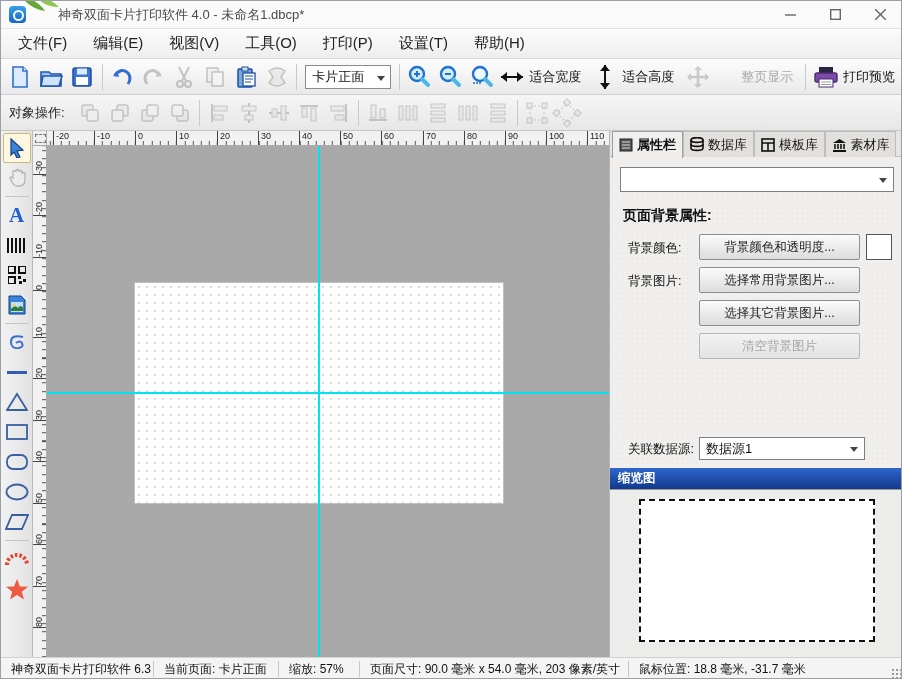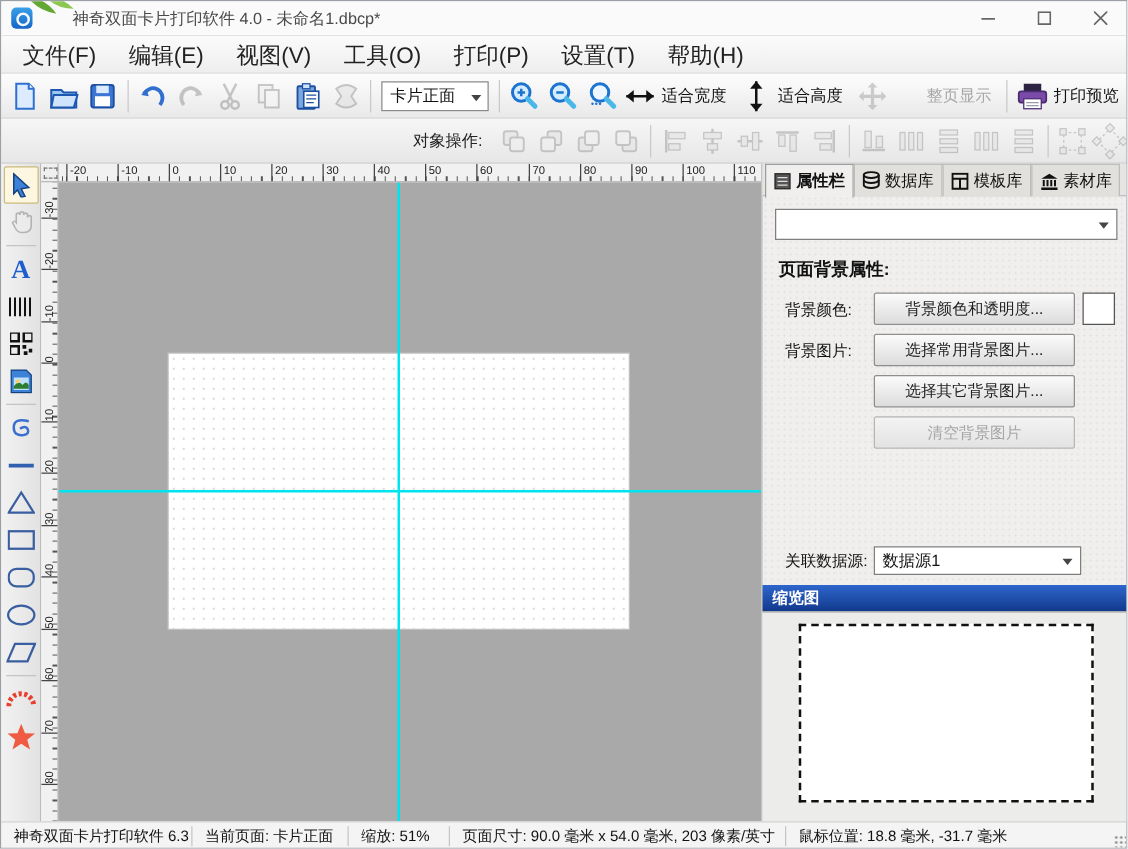--- a/index.html
+++ b/index.html
@@ -17,40 +17,40 @@
   .leaf { position:absolute; left:18px; top:-4px; pointer-events:none; }
   .title-text { font-size:13px; color:#4a4a4a; white-space:nowrap; margin-left:26px; }
   .win-controls { margin-left:auto; display:flex; height:28px; }
   .win-btn { width:45px; height:28px; display:flex; align-items:center; justify-content:center; color:#666; }
   .win-btn svg { display:block; }
 
   
   .menubar { position:absolute; left:0; top:28px; width:902px; height:30px;
              background:linear-gradient(#fbfbfb,#eeeeee); border-bottom:1px solid #d8d8d8;
              display:flex; align-items:center; padding-left:4px; }
-  .menu-item { font-size:18px; color:#222; padding:5px 13px; }
+  .menu-item { font-size:15px; color:#222; padding:5px 13px; }
 
   
   .toolbar1 { position:absolute; left:0; top:58px; width:902px; height:36px;
               background:linear-gradient(#fdfdfd,#e9e9e9); border-bottom:1px solid #cfcfcf;
               display:flex; align-items:center; padding-left:4px; }
   .tbtn { width:32px; height:30px; display:flex; align-items:center; justify-content:center; }
   .tbtn.gray { opacity:.45; filter:grayscale(1); }
   .vsep { width:1px; height:26px; background:#c9c9c9; margin:0 4px; flex:0 0 auto; }
   .combo { width:88px; height:24px; background:#fff; border:1px solid #8a8a8a; display:flex;
            align-items:center; font-size:13px; color:#111; padding-left:6px; position:relative; margin:0 4px; }
   .combo .arr { position:absolute; right:5px; top:10px; width:0; height:0;
            border-left:4px solid transparent; border-right:4px solid transparent; border-top:5px solid #444; }
   .tool-label { font-size:13px; color:#111; margin:0 8px 0 2px; white-space:nowrap; }
   .tool-label.gray { color:#a8a8a8;margin-left:28px; }
 
   
   .toolbar2 { position:absolute; left:0; top:94px; width:902px; height:36px;
               background:linear-gradient(#f6f6f6,#e7e7e7); border-bottom:1px solid #c6c6c6;
-              display:flex; align-items:center; padding-left:8px;justify-content:flex-end; }
+              display:flex; align-items:center; padding-left:8px; }
   .obj-label { font-size:13px; color:#222; margin-right:10px; white-space:nowrap; }
   .oicon { width:30px; height:28px; display:flex; align-items:center; justify-content:center; opacity:.5; }
 
   
   .main { position:absolute; left:0; top:130px; width:902px; height:526px; display:flex; }
 
   .palette { width:32px; height:526px; background:linear-gradient(to right,#f2f2f2,#e2e2e2);
              border-right:1px solid #bbb; display:flex; flex-direction:column; align-items:center; padding-top:2px; }
   .pitem { width:28px; height:30px; display:flex; align-items:center; justify-content:center; flex:0 0 auto; }
   .pitem.active { background:#fdf6e0; border:1px solid #caba7c; border-radius:2px; }
@@ -594,21 +594,21 @@
         <div class="thumb-rect"></div>
       </div>
     </div>
   </div>
 
   <div class="statusbar">
     <span class="st-seg" style="width:152px">神奇双面卡片打印软件 6.3</span>
     <span class="st-div"></span>
     <span class="st-seg" style="width:124px">当前页面: 卡片正面</span>
     <span class="st-div"></span>
-    <span class="st-seg" style="width:80px">缩放: 51%</span>
+    <span class="st-seg" style="width:80px">缩放: 57%</span>
     <span class="st-div"></span>
     <span class="st-seg" style="width:268px">页面尺寸: 90.0 毫米 x 54.0 毫米, 203 像素/英寸</span>
     <span class="st-div"></span>
     <span class="st-seg">鼠标位置: 18.8 毫米, -31.7 毫米</span>
     <span class="grip"></span>
   </div>
 
 </div>
 
 </body></html>

